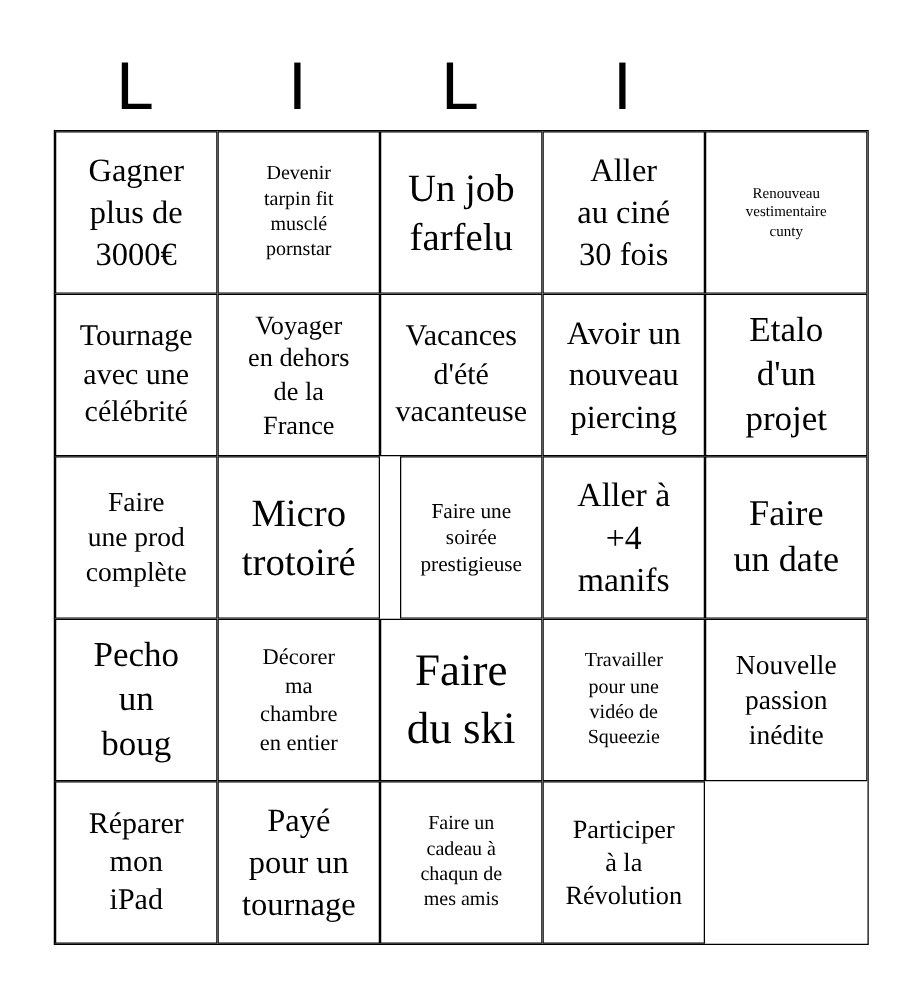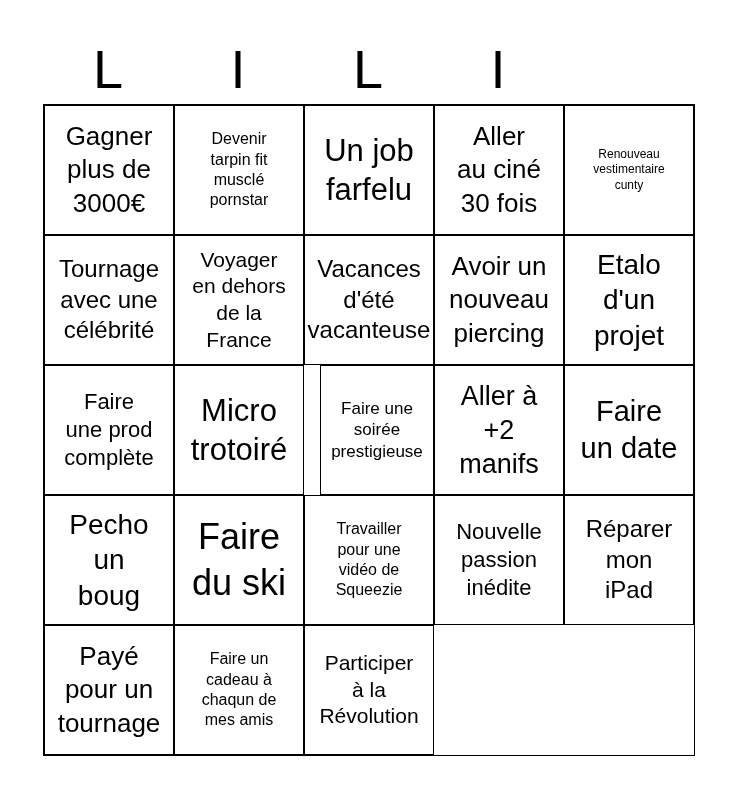--- a/index.html
+++ b/index.html
@@ -31,20 +31,21 @@
     line-height: 62px;
     color: #000000;
   }
   .grid {
     display: grid;
     grid-template-columns: repeat(5, 130px);
     grid-template-rows: repeat(5, 130px);
     border: 1px solid #000000;
     width: 650px;
     background: #ffffff;
+    font-family: Liberation Serif, serif;
   }
   .cell {
     box-sizing: border-box;
     border: 1px solid #000000;
     display: flex;
     align-items: center;
     justify-content: center;
     text-align: center;
     white-space: pre-line;
     line-height: 1.27;
@@ -118,28 +119,32 @@
 
     <div class="cell fs22">Faire
 une prod
 complète</div>
     <div class="cell fs31">Micro
 trotoiré</div>
     <div class="cell fs17">Faire une
 soirée
 prestigieuse</div>
     <div class="cell fs27">Aller à
-+2
++4
 manifs</div>
 
     <div class="cell fs29">Faire
 un date</div>
     <div class="cell fs28">Pecho
 un
 boug</div>
+    <div class="cell fs18">Décorer
+ma
+chambre
+en entier</div>
     <div class="cell fs36">Faire
 du ski</div>
     <div class="cell fs19">Travailler
 pour une
 vidéo de
 Squeezie</div>
 
     <div class="cell fs22">Nouvelle
 passion
 inédite</div>

